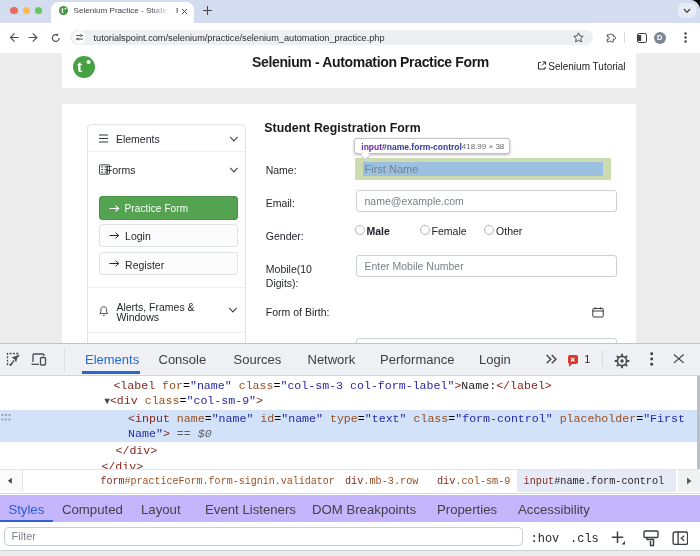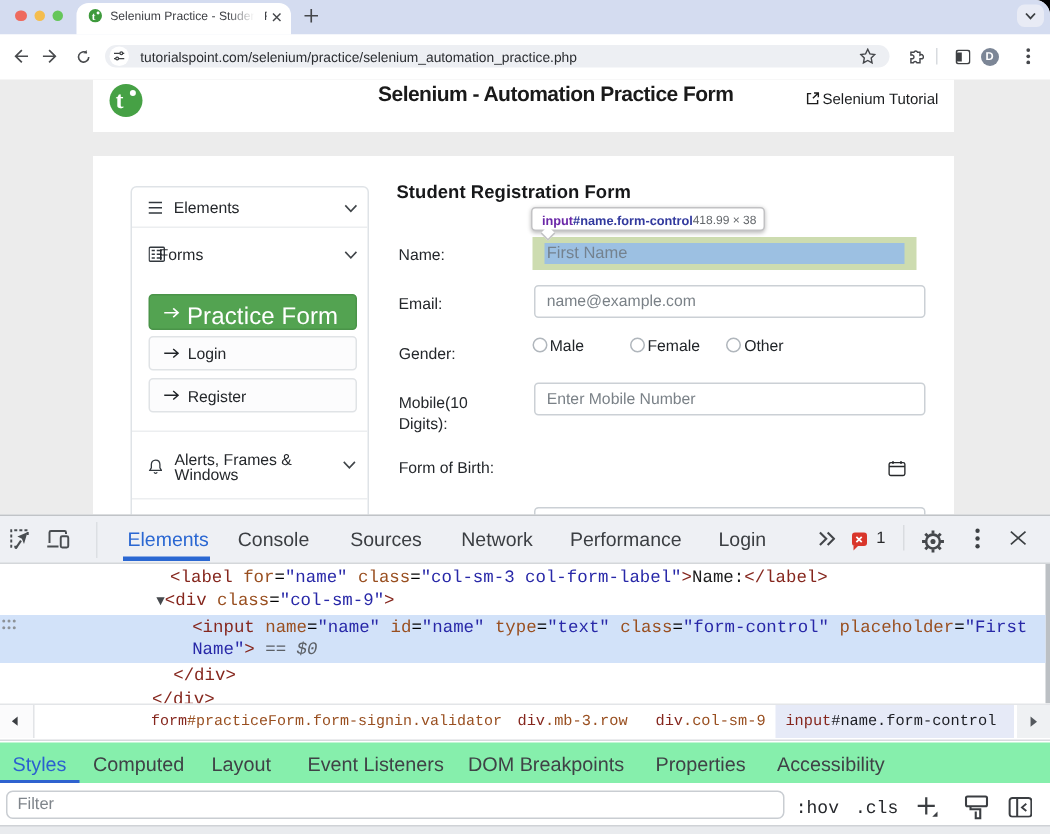--- a/index.html
+++ b/index.html
@@ -51,21 +51,21 @@
 .av{color:#2828a8;}
 .tx{color:#1b1b1b;}
 #dt-sel{left:0;top:34.5px;width:697px;height:32px;background:#d2e2f9;}
 
 #dt-crumbs{left:0;top:469.2px;width:700px;height:25.2px;background:#fff;border-top:1px solid #e3e5e8;border-bottom:1px solid #d7dadd;font-family:"Liberation Mono",monospace;font-size:10px;}
 .crumb{top:5.5px;white-space:nowrap;}
 #crumbchip{left:516.8px;top:0px;width:158.8px;height:21.5px;background:#e6eaf7;}
 #crumbL{left:0;top:0;width:23px;height:22px;background:#fbfbfc;border-right:1px solid #e2e4e7;}
 #crumbR{left:677.8px;top:0;width:23px;height:21.5px;background:#eff1f3;}
 
-#dt-stabs{left:0;top:495.4px;width:700px;height:27.1px;background:#86efac;}
+#dt-stabs{left:0;top:495.4px;width:700px;height:27.1px;background:#c4b5fd;}
 .stab{font-size:13.2px;color:#3f4246;top:6.8px;}
 #stab-underline{left:0px;top:24.3px;width:53px;height:2.6px;background:#2f62cf;}
 
 #dt-filter{left:0;top:522.5px;width:700px;height:27.5px;background:#fff;}
 #filterbox{left:4px;top:4.5px;width:518.6px;height:19px;border:1px solid #c9cdd2;border-radius:4.5px;background:#fff;font-size:11px;color:#7f858b;}
 .hovcls{font-family:"Liberation Mono",monospace;font-size:12px;color:#26282c;top:9px;}
 #dt-bottom{left:0;top:550px;width:700px;height:6px;background:#e9ebee;border-top:1px solid #cfd2d6;}
 </style></head>
 <body>
 <div id="win">
@@ -161,21 +161,21 @@
         </svg>
       <div class="abs menutext" style="left:18px;top:39.3px;">Forms</div>
       <svg class="abs" style="left:141.3px;top:42px" width="9.8" height="6.5" viewBox="0 0 10 7">
           <path d="M1 1 L5 5.3 L9 1" fill="none" stroke="#404549" stroke-width="1.15"></path>
         </svg>
 
       <div class="abs btn" id="btn-practice" style="top:71px;height:24px;"></div>
       <svg class="abs" style="left:21px;top:79.9px" width="10.8" height="7" viewBox="0 0 11 7">
           <path d="M0.5 3.5 H9.7 M6.6 0.6 L9.9 3.5 L6.6 6.4" fill="none" stroke="#fff" stroke-width="1.1"></path>
         </svg>
-      <div class="abs" style="left:36.8px;top:77.9px;font-size:16px;color:#fff;font-weight:500;letter-spacing:0.1px;text-align:right;">Practice Form</div>
+      <div class="abs" style="left:36.8px;top:77.9px;font-size:10px;color:#fff;font-weight:500;letter-spacing:0.1px;text-align:right;">Practice Form</div>
 
       <div class="abs btn btn-light" style="top:98.5px;height:23.6px;"></div>
       <svg class="abs" style="left:21.5px;top:107px" width="10.8" height="7" viewBox="0 0 11 7">
           <path d="M0.5 3.5 H9.7 M6.6 0.6 L9.9 3.5 L6.6 6.4" fill="none" stroke="#212529" stroke-width="1"></path>
         </svg>
       <div class="abs menutext" style="left:37.3px;top:105.3px;">Login</div>
 
       <div class="abs btn btn-light" style="top:126.6px;height:23.3px;"></div>
       <svg class="abs" style="left:21.5px;top:135px" width="10.8" height="7" viewBox="0 0 11 7">
           <path d="M0.5 3.5 H9.7 M6.6 0.6 L9.9 3.5 L6.6 6.4" fill="none" stroke="#212529" stroke-width="1"></path>
@@ -205,21 +205,21 @@
         <span class="abs" style="left:6px;top:1px;font-weight:700;color:#6b28a8;">input<span style="color:#323a9e;">#name.form-control</span></span>
         <span class="abs" style="left:106.5px;top:1.5px;color:#64686c;font-size:8px;">418.99 × 38</span>
       </div>
     <div class="abs" style="left:361.5px;top:99.8px;width:6.6px;height:6.6px;background:#fff;border-right:1px solid #c2c2c4;border-bottom:1px solid #c2c2c4;transform:rotate(45deg);"></div>
 
     <div class="abs flabel" style="left:265.7px;top:144.2px;">Email:</div>
     <div class="abs finput" style="left:355.8px;top:137.4px;width:261.1px;height:22.3px;line-height:20px;padding-left:7.7px;">name@example.com</div>
 
     <div class="abs flabel" style="left:265.8px;top:177.4px;">Gender:</div>
     <div class="abs" style="left:354.5px;top:172.1px;width:10px;height:10px;border:1px solid #b0b6bc;border-radius:50%;background:#fff;"></div>
-    <div class="abs" style="left:366.5px;top:172.9px;font-size:10.5px;color:#202428;">Male</div>
+    <div class="abs" style="left:366.5px;top:172.9px;font-size:10.5px;color:#202428;font-weight:bold;">Male</div>
     <div class="abs" style="left:419.9px;top:172.1px;width:10px;height:10px;border:1px solid #b0b6bc;border-radius:50%;background:#fff;"></div>
     <div class="abs" style="left:431.6px;top:172.9px;font-size:10.5px;color:#202428;">Female</div>
     <div class="abs" style="left:484.4px;top:172.1px;width:10px;height:10px;border:1px solid #b0b6bc;border-radius:50%;background:#fff;"></div>
     <div class="abs" style="left:496.1px;top:172.9px;font-size:10.5px;color:#202428;">Other</div>
 
     <div class="abs flabel" style="left:265.8px;top:209.5px;line-height:14.4px;">Mobile(10<br>Digits):</div>
     <div class="abs finput" style="left:355.8px;top:202.1px;width:261.1px;height:22.4px;line-height:20px;padding-left:7.7px;">Enter Mobile Number</div>
 
     <div class="abs flabel" style="left:265.8px;top:253.3px;">Form of Birth:</div>
     <svg class="abs" style="left:591.5px;top:254.8px" width="12" height="10.5" viewBox="0 0 12 11">

